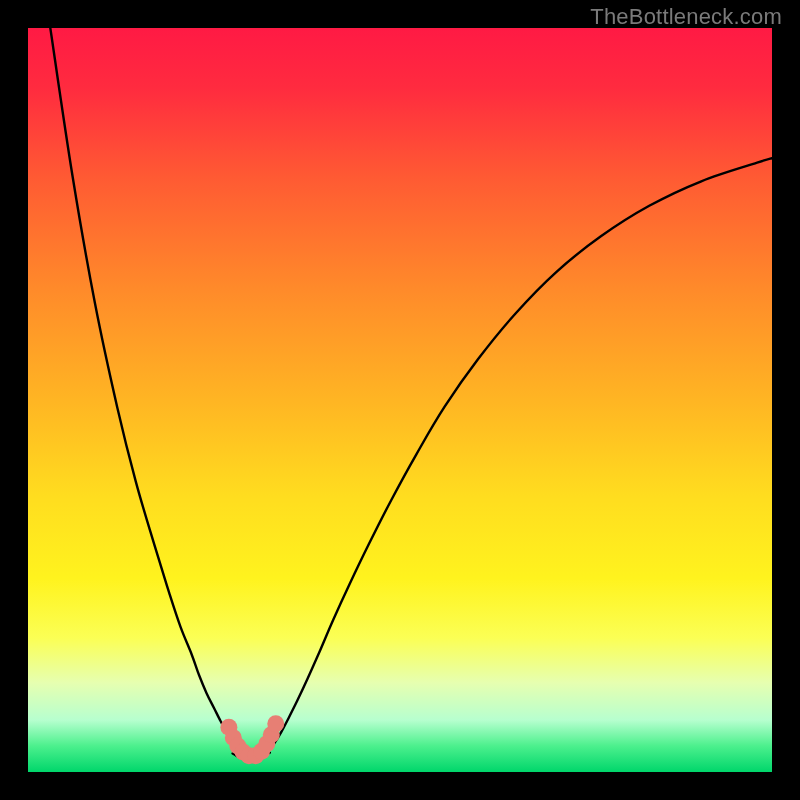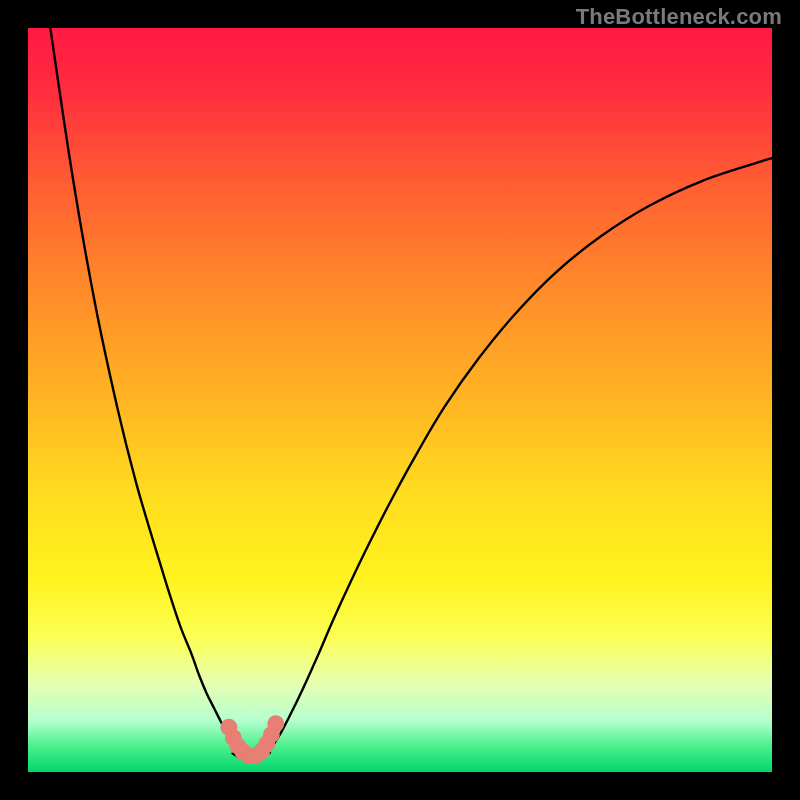--- a/index.html
+++ b/index.html
@@ -26,21 +26,21 @@
     width: 744px;
     height: 744px;
     overflow: hidden;
   }
   .watermark {
     position: absolute;
     top: 4px;
     right: 18px;
     color: #7a7a7a;
     font-size: 22px;
-    font-weight: 700;
+    font-weight: 400;
     letter-spacing: 0.2px;
   }
   svg { display: block; }
 </style>
 </head>
 <body>
 
 <div class="frame">
   <div class="watermark">TheBottleneck.com</div>
   <div class="plot-area">

